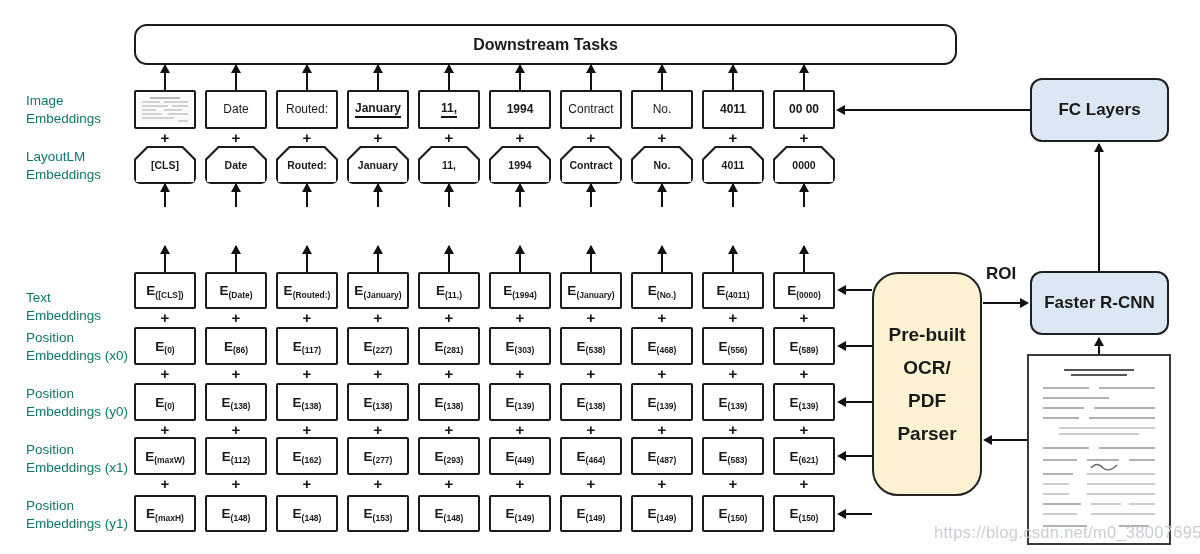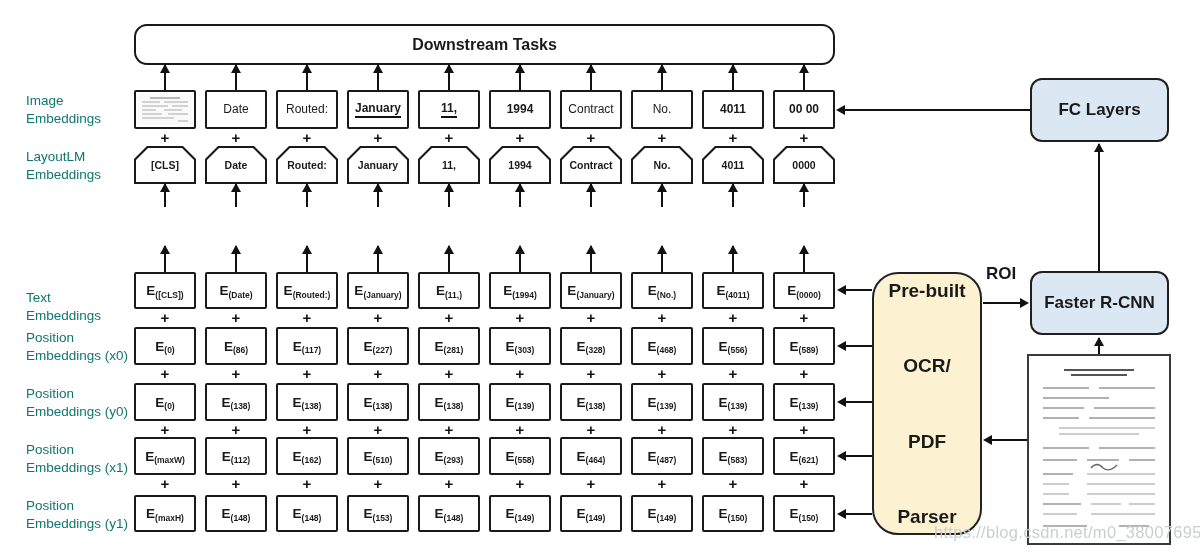--- a/index.html
+++ b/index.html
@@ -3,36 +3,36 @@
 <meta charset="utf-8">
 <style>
   html,body{margin:0;padding:0;background:#fff;}
   #stage{position:relative;width:1200px;height:554px;background:#ffffff;overflow:hidden;
          font-family:"Liberation Sans",sans-serif;color:#1a1a1a;}
 
   
   .llabel{position:absolute;left:26px;font-size:13.5px;line-height:18px;color:#0f766e;white-space:nowrap;}
 
   
-  .bigbox{position:absolute;left:134px;width:701px;box-sizing:border-box;background:#fff;
+  .bigbox{position:absolute;left:134px;width:823px;box-sizing:border-box;background:#fff;
           border:2.5px solid #1a1a1a;border-radius:13px;display:flex;align-items:center;
           justify-content:center;font-weight:bold;font-size:16px;}
 
   
   .grid-row{position:absolute;left:134px;width:701px;display:grid;
             grid-template-columns:repeat(10,62px);column-gap:9px;box-sizing:border-box;}
   .cellbox{box-sizing:border-box;border:2px solid #1a1a1a;border-radius:2px;background:#fff;
            display:flex;align-items:center;justify-content:center;height:100%;
            font-size:12px;overflow:hidden;}
   .imgcell span{padding-bottom:1px;}
   .u{border-bottom:2px solid #111;}
   .b{font-weight:bold;}
 
   
-  .tag{position:relative;height:100%;background:#1a1a1a;border-radius:0;
+  .tag{position:relative;height:100%;background:#1a1a1a;border-radius:6px;
        clip-path:polygon(0 13px,13px 0,calc(100% - 13px) 0,100% 13px,100% 100%,0 100%);}
   .tag-inner{position:absolute;inset:2px;background:#fff;display:flex;align-items:center;
        justify-content:center;font-weight:bold;font-size:10.5px;white-space:nowrap;
        clip-path:polygon(0 12px,12px 0,calc(100% - 12px) 0,100% 12px,100% 100%,0 100%);}
 
   
   .ebig{font-weight:bold;font-size:13.5px;}
   .esub{font-weight:bold;font-size:8.5px;position:relative;top:4px;white-space:nowrap;}
 
   
@@ -51,23 +51,23 @@
   .hline{position:absolute;height:2px;background:#111;}
   .hline.head-left::before{content:"";position:absolute;left:-8px;top:-4px;
       border-top:5px solid transparent;border-bottom:5px solid transparent;border-right:9px solid #111;}
   .hline.head-right::after{content:"";position:absolute;right:-8px;top:-4px;
       border-top:5px solid transparent;border-bottom:5px solid transparent;border-left:9px solid #111;}
 
   
   .bluebox{position:absolute;left:1030px;width:139px;box-sizing:border-box;background:#dbe8f4;
       border:2.5px solid #1f1f1f;border-radius:12px;display:flex;align-items:center;
       justify-content:center;font-weight:bold;font-size:17px;}
-  .creambox{position:absolute;left:872px;top:272px;width:110px;height:263px;box-sizing:border-box;
+  .creambox{position:absolute;left:872px;top:272px;width:110px;height:224px;box-sizing:border-box;
       background:#fcf1d1;border:2.5px solid #222;border-radius:26px;display:flex;flex-direction:column;
-      align-items:center;justify-content:space-between;font-weight:bold;font-size:19px;line-height:33px;
+      align-items:center;justify-content:center;font-weight:bold;font-size:19px;line-height:33px;
       text-align:center;}
   .roi{position:absolute;left:986px;top:264px;font-weight:bold;font-size:17px;}
 
   .docimg{position:absolute;left:1027px;top:354px;width:144px;height:191px;background:#fff;
       border:2px solid #3a3a3a;box-sizing:border-box;}
   .watermark{position:absolute;left:934px;top:523px;font-size:16.5px;color:#c9ced3;
       letter-spacing:.3px;white-space:nowrap;z-index:20;}
 </style>
 </head>
 <body>
@@ -343,21 +343,21 @@
       <div class="cellbox">
         <span class="ebig">E</span>
         <span class="esub">(281)</span>
       </div>
       <div class="cellbox">
         <span class="ebig">E</span>
         <span class="esub">(303)</span>
       </div>
       <div class="cellbox">
         <span class="ebig">E</span>
-        <span class="esub">(328)</span>
+        <span class="esub">(538)</span>
       </div>
       <div class="cellbox">
         <span class="ebig">E</span>
         <span class="esub">(468)</span>
       </div>
       <div class="cellbox">
         <span class="ebig">E</span>
         <span class="esub">(556)</span>
       </div>
       <div class="cellbox">
@@ -439,29 +439,29 @@
       <div class="cellbox">
         <span class="ebig">E</span>
         <span class="esub">(112)</span>
       </div>
       <div class="cellbox">
         <span class="ebig">E</span>
         <span class="esub">(162)</span>
       </div>
       <div class="cellbox">
         <span class="ebig">E</span>
-        <span class="esub">(510)</span>
+        <span class="esub">(277)</span>
       </div>
       <div class="cellbox">
         <span class="ebig">E</span>
         <span class="esub">(293)</span>
       </div>
       <div class="cellbox">
         <span class="ebig">E</span>
-        <span class="esub">(558)</span>
+        <span class="esub">(449)</span>
       </div>
       <div class="cellbox">
         <span class="ebig">E</span>
         <span class="esub">(464)</span>
       </div>
       <div class="cellbox">
         <span class="ebig">E</span>
         <span class="esub">(487)</span>
       </div>
       <div class="cellbox">

